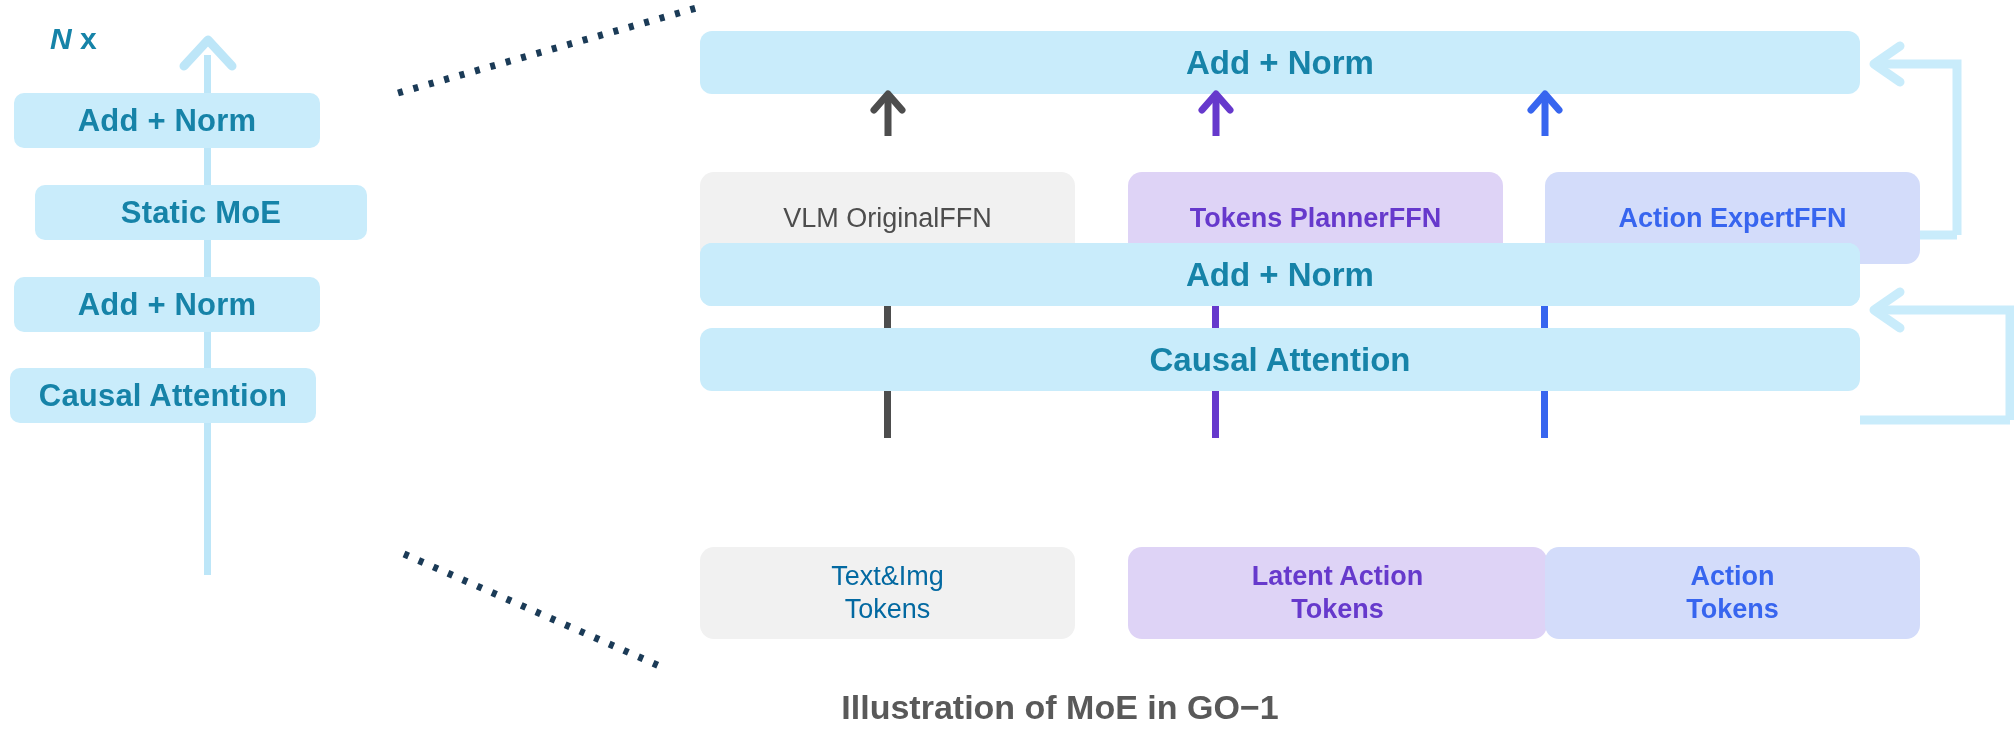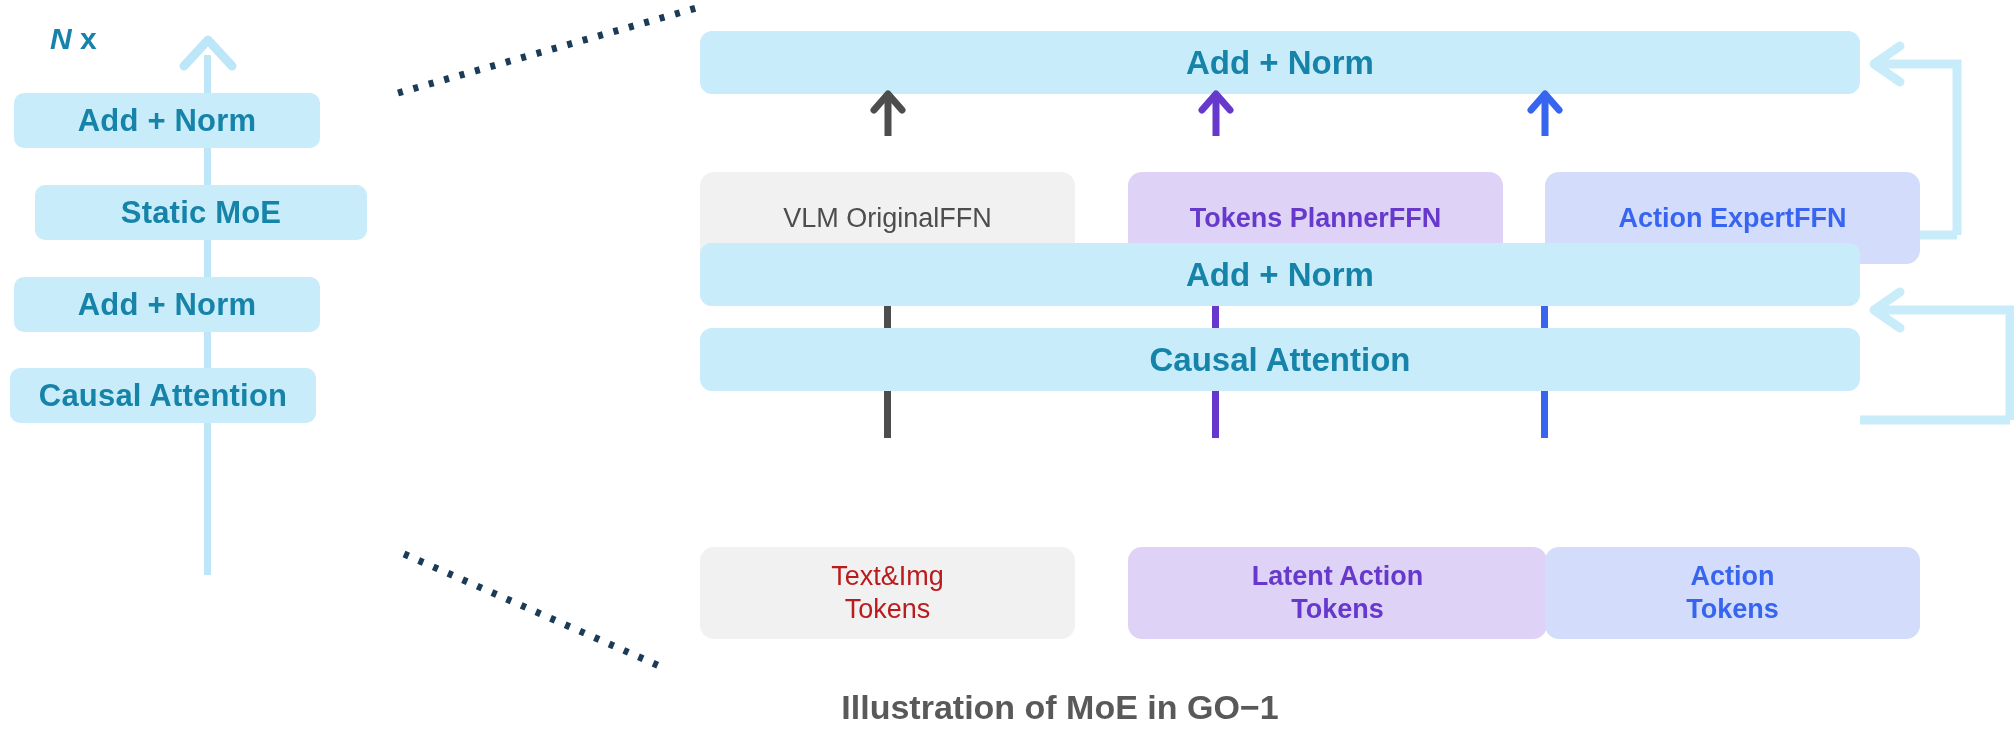--- a/index.html
+++ b/index.html
@@ -91,21 +91,21 @@
     display: flex;
     flex-direction: column;
     align-items: center;
     justify-content: center;
     text-align: center;
     line-height: 1.22;
     font-size: 27px;
   }
   .token-box.vlm {
     background: #f1f1f1;
-    color: #b91c1c;
+    color: #0369a1;
     font-weight: normal;
   }
   .token-box.latent {
     background: #ded3f6;
     color: #6639cc;
     font-weight: bold;
   }
   .token-box.action {
     background: #d3dcfa;
     color: #3765ef;

